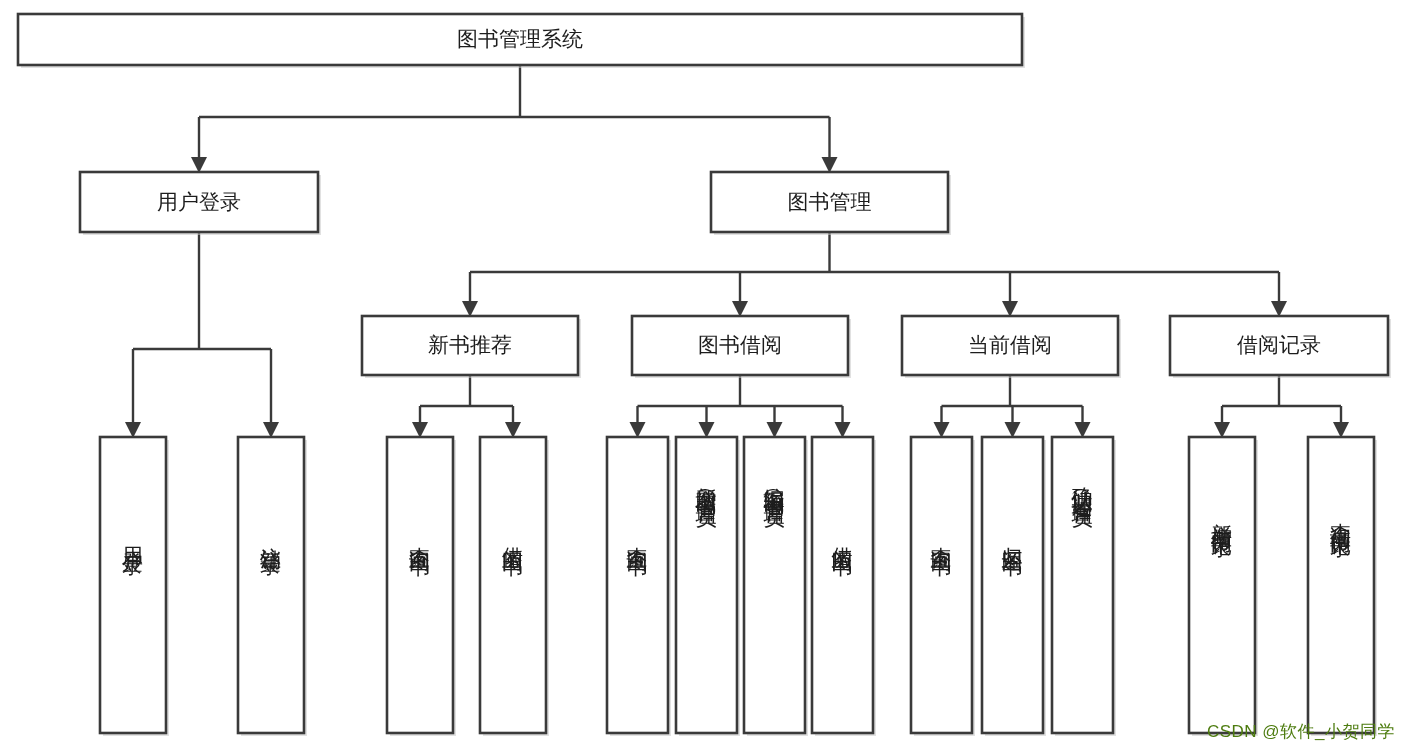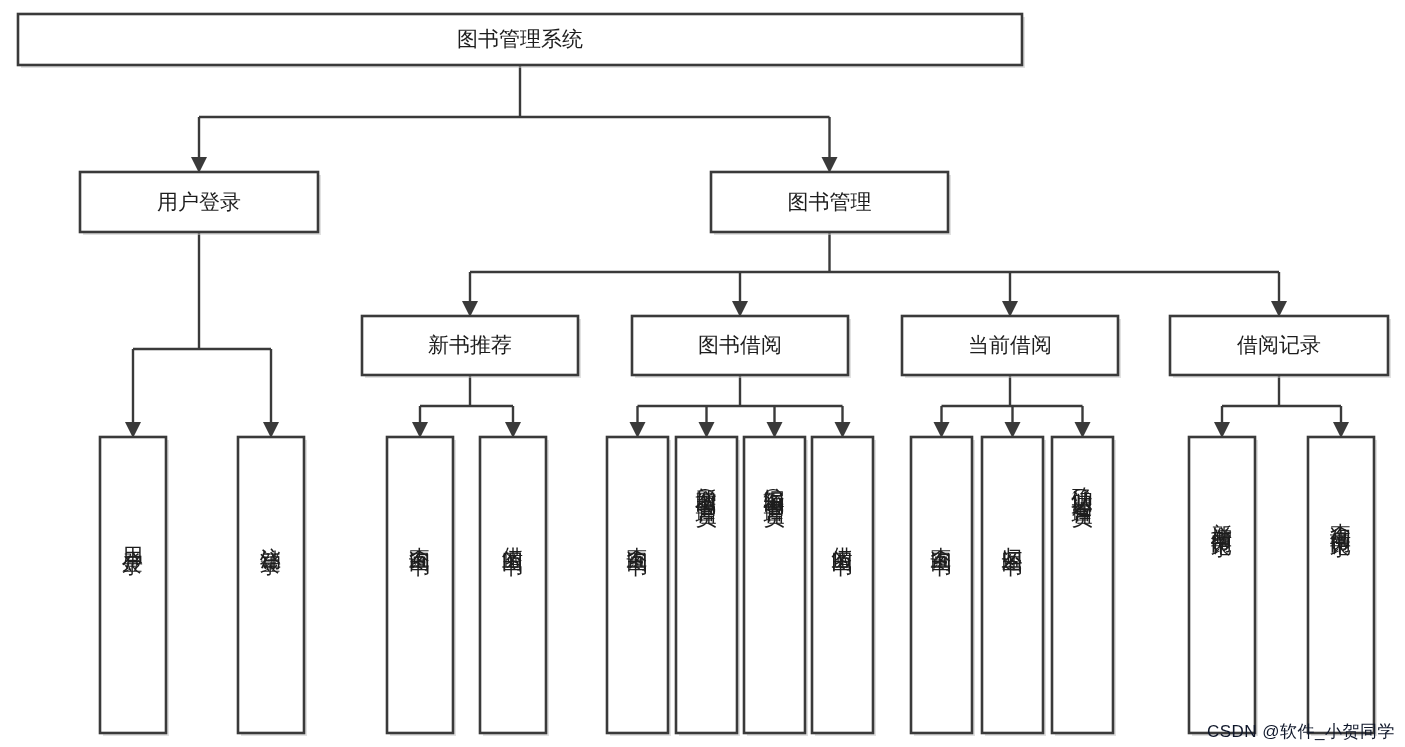--- a/index.html
+++ b/index.html
@@ -68,21 +68,21 @@
     color: #1d1d1d;
     letter-spacing: 3px;
     white-space: nowrap;
   }
   .watermark {
     position: absolute;
     right: 10px;
     bottom: 4px;
     font-family: "Liberation Sans", "DejaVu Sans", sans-serif;
     font-size: 17px;
-    color: #0f172a;
+    color: #4d7c0f;
     letter-spacing: 0.5px;
     user-select: none;
   }
 </style>
 </head>
 <body>
 
 <div id="diagram-root">
 
   <svg id="flow-svg" viewBox="0 0 1405 747">

